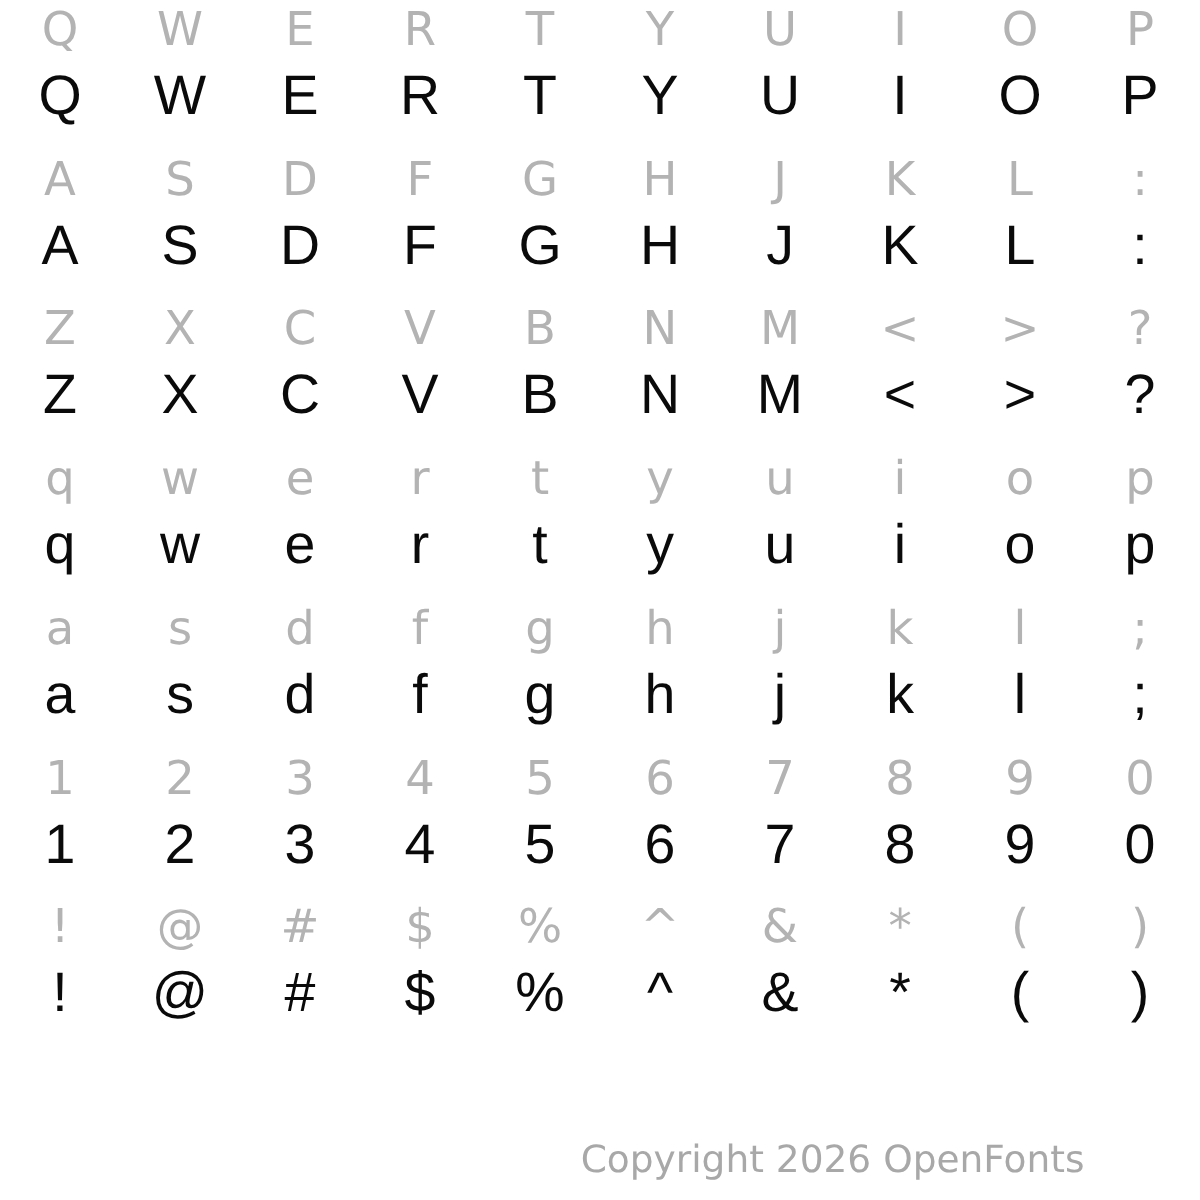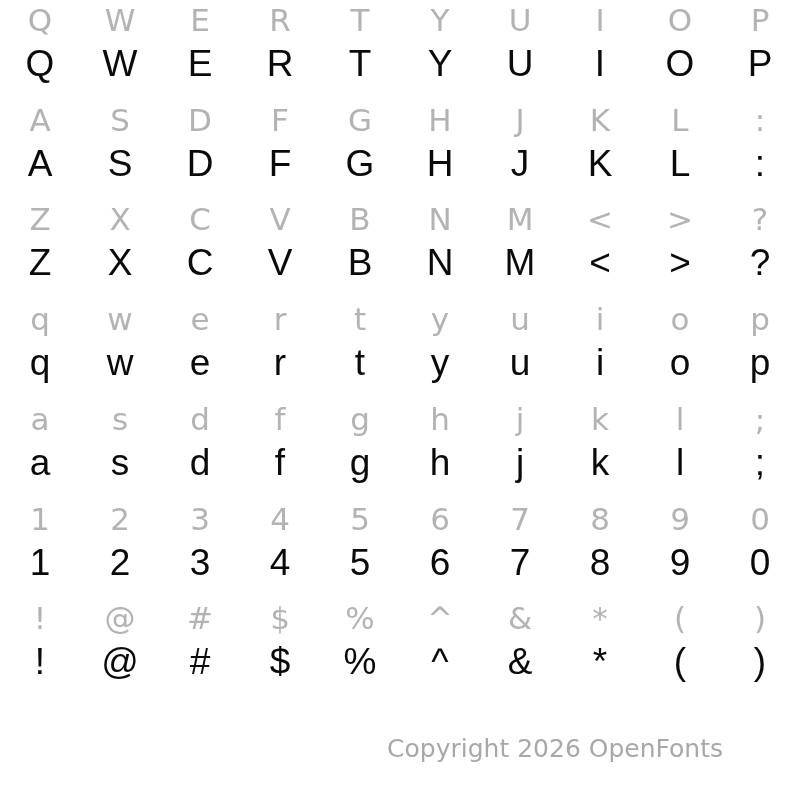--- a/index.html
+++ b/index.html
@@ -45,21 +45,21 @@
     font-family: "DejaVu Sans", sans-serif;
   }
   .row.black {
     top: 45px;
     font-size: 37px;
     color: #0a0a0a;
     font-family: "Liberation Sans", sans-serif;
   }
   .footer {
     position: absolute;
-    top: 736px;
+    top: 760px;
     right: 77px;
     font-size: 25px;
     line-height: 1;
     color: #a8a8a8;
     font-family: "DejaVu Sans", sans-serif;
   }
 </style>
 </head>
 <body>
 

